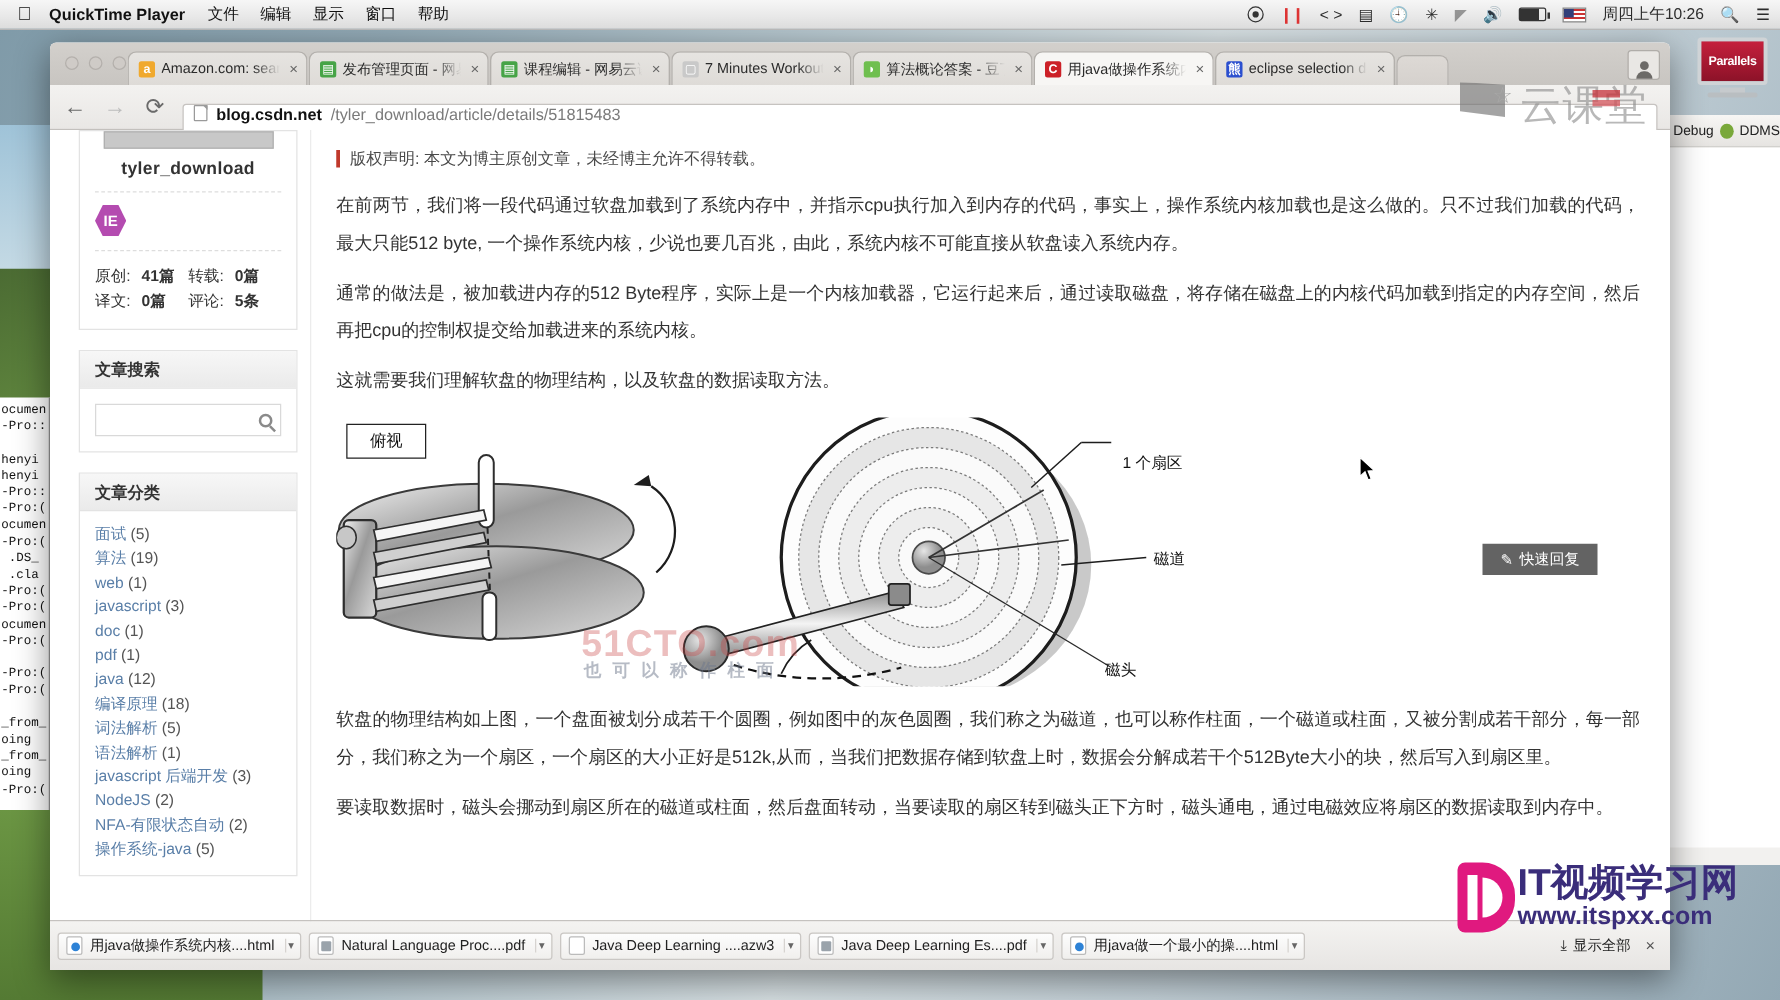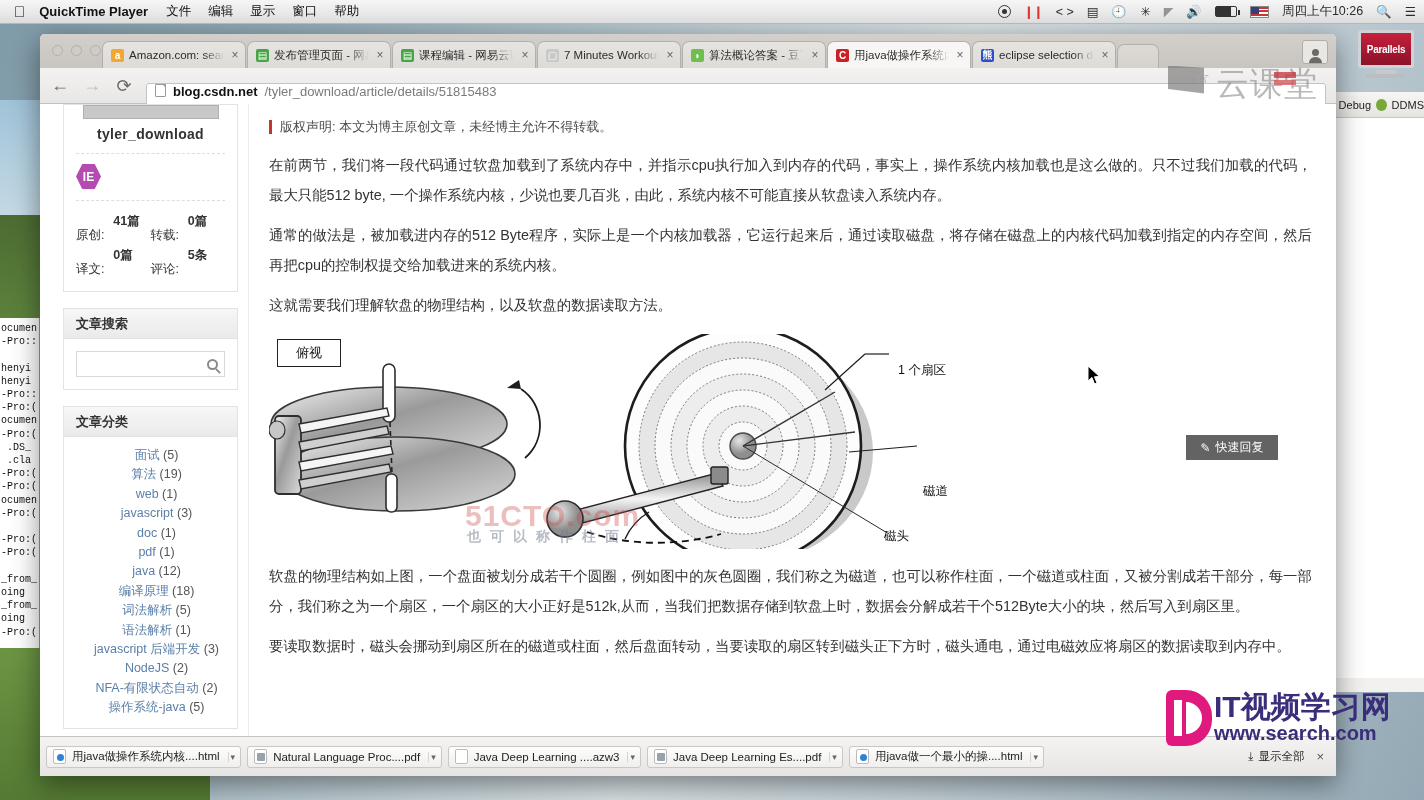--- a/index.html
+++ b/index.html
@@ -180,37 +180,37 @@
     display:flex;align-items:center;justify-content:center;color:#fff;font-size:12px;font-weight:bold;
   }
   .stat-row { display: flex; font-size: 12.5px; color: #333; line-height: 20px; }
   .stat-row .k { width: 46px; color: #444; }
   .stat-row .v { font-weight: bold; color: #222; }
   .blog-lv {
     display:inline-block; background: linear-gradient(180deg,#e8452d,#c72f1b); color:#fff;
     font-size: 9.5px; font-weight: bold; padding: 1px 4px; border-radius: 2px; letter-spacing:.5px;
   }
   .stat2 { display:flex; font-size:12.5px; line-height: 20px; color:#333;}
-  .stat2 .k { width: 46px; margin-top: 14px; }
+  .stat2 .k { width: 46px; }
   .stat2 .v { width: 46px; font-weight:bold; }
 
   .panel-head {
     height: 30px; background: linear-gradient(180deg,#f7f7f7,#eaeaea);
     border-bottom: 1px solid #e3e3e3; display:flex; align-items:center; padding-left: 12px;
     font-size: 13px; font-weight: bold; color: #333;
   }
   .search-wrap { padding: 12px; }
   .search-inp {
     width: 100%; height: 26px; border: 1px solid #d9d9d9; background: #fff;
     display:flex; align-items:center; justify-content: flex-end; padding-right: 6px;
   }
   .mag { width:11px;height:11px;border:2px solid #8a8a8a;border-radius:50%;position:relative;}
   .mag::after{content:"";position:absolute;right:-5px;bottom:-4px;width:6px;height:2px;background:#8a8a8a;
               transform:rotate(45deg);}
-  .cat-list { padding: 9px 0 10px 12px; text-align: center; }
+  .cat-list { padding: 9px 0 10px 12px; }
   .cat-item { font-size: 12.5px; line-height: 19.4px; color: #5a7fa8; white-space: nowrap; }
   .cat-item .cnt { color: #555; }
 
   .article {
     position: relative; flex: 1 1 auto; padding: 14px 24px 0 20px; border-left: 1px solid #ececec;
     margin-left: 2px; overflow: hidden;
   }
   .copyright { display:flex; align-items:center; gap: 8px; font-size: 13px; color:#4a4a4a; margin-bottom: 14px;}
   .cr-bar { width: 3px; height: 14px; background: #c0392b; }
   .para { font-size: 14.4px; line-height: 30px; color: #333; margin-bottom: 10px; text-align: justify; }
@@ -561,21 +561,21 @@
               <path d="M318,198 C360,212 410,212 452,200" fill="none" stroke="#111" stroke-width="1.8" stroke-dasharray="7 5"></path>
 
               <line x1="556" y1="56" x2="596" y2="20" stroke="#1d1d1d" stroke-width="1.2"></line>
               <line x1="596" y1="20" x2="620" y2="20" stroke="#1d1d1d" stroke-width="1.2"></line>
               <line x1="580" y1="118" x2="648" y2="112" stroke="#1d1d1d" stroke-width="1.2"></line>
             </g>
           </svg>
 
           <div class="fushi-box">俯视</div>
           <div class="lbl" style="left:629px; top:28px;">1 个扇区</div>
-          <div class="lbl" style="left:654px; top:105px;margin-top:44px;">磁道</div>
+          <div class="lbl" style="left:654px; top:105px;">磁道</div>
           <div class="lbl" style="left:615px; top:194px;">磁头</div>
           <div class="wm">51CTO.com</div>
           <div class="wm2">也可以称作柱面</div>
         </div>
 
         <div class="para">软盘的物理结构如上图，一个盘面被划分成若干个圆圈，例如图中的灰色圆圈，我们称之为磁道，也可以称作柱面，一个磁道或柱面，又被分割成若干部分，每一部分，我们称之为一个扇区，一个扇区的大小正好是512k,从而，当我们把数据存储到软盘上时，数据会分解成若干个512Byte大小的块，然后写入到扇区里。</div>
         <div class="para">要读取数据时，磁头会挪动到扇区所在的磁道或柱面，然后盘面转动，当要读取的扇区转到磁头正下方时，磁头通电，通过电磁效应将扇区的数据读取到内存中。</div>
       </div>
     </div>
 
@@ -633,21 +633,21 @@
   <div class="ykt-red2"></div>
 
   <div class="itlogo">
     <div class="it-d">
       <div class="dshape"></div>
       <div class="dbar"></div>
       <div class="dhole"></div>
     </div>
     <div class="it-col">
       <div class="it-txt1">IT视频学习网</div>
-      <div class="it-txt2">www.search.com</div>
+      <div class="it-txt2">www.itspxx.com</div>
     </div>
   </div>
 
   <svg class="cursor" width="14" height="20" viewBox="0 0 14 20">
     <polygon points="0,0 0,15 4,11.5 6.5,18 9,17 6.5,10.8 11.5,10.5" fill="#000" stroke="#fff" stroke-width="1"></polygon>
   </svg>
 
 </div>
 
 </body></html>

